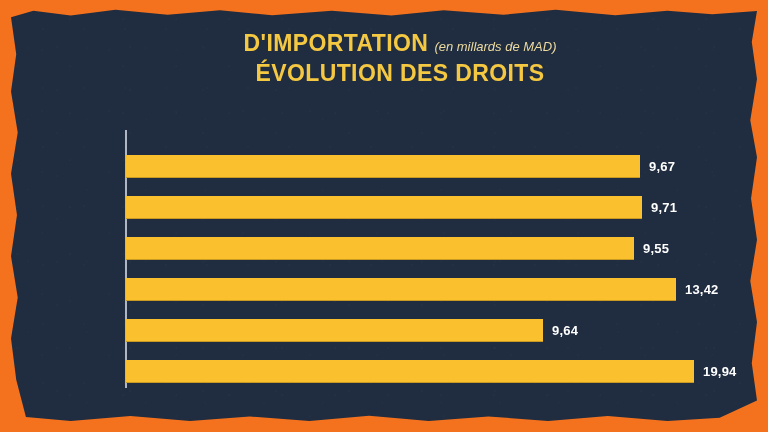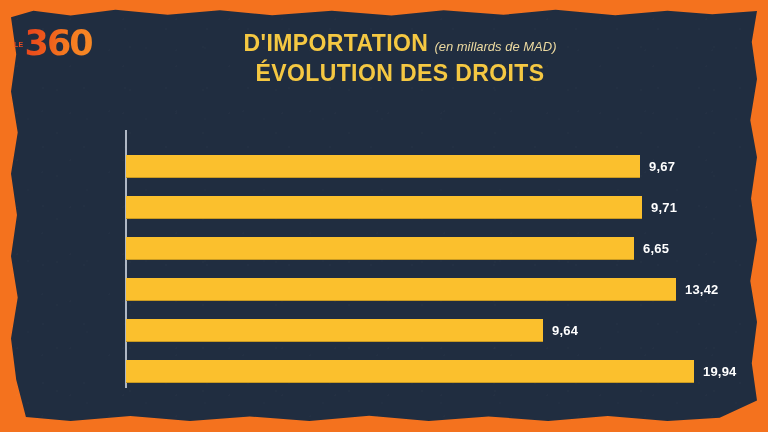--- a/index.html
+++ b/index.html
@@ -123,24 +123,20 @@
   }
 </style>
 </head>
 <body>
 
 <div id="frame"></div>
 <div id="grain"></div>
 
 <div id="stage">
 
-  <div id="logo">
-    <span id="logo-le">LE</span>
-    <span id="logo-360">360</span>
-  </div>
 
   <div id="title-block">
     <div id="title-line-2-wrap">
       <span id="title-line-2">D'IMPORTATION</span><span id="subtitle">(en millards de MAD)</span>
     </div>
     <div id="title-line-1">ÉVOLUTION DES DROITS</div>
   </div>
 
   <div id="chart">
     <div id="axis"></div>
@@ -148,21 +144,21 @@
         <div class="row" style="top: 30px;">
           <div class="bar" style="width: 514px; background: rgb(251, 192, 45);"></div>
           <div class="val-label" style="left: 649px;">9,67</div>
         </div>
         <div class="row" style="top: 71px;">
           <div class="bar" style="width: 516px; background: rgb(251, 192, 45);"></div>
           <div class="val-label" style="left: 651px;">9,71</div>
         </div>
         <div class="row" style="top: 112px;">
           <div class="bar" style="width: 508px; background: rgb(251, 192, 45);"></div>
-          <div class="val-label" style="left: 643px;">6,65</div>
+          <div class="val-label" style="left: 643px;">9,55</div>
         </div>
         <div class="row" style="top: 153px;">
           <div class="bar" style="width: 550px; background: rgb(251, 192, 45);"></div>
           <div class="val-label" style="left: 685px;">13,42</div>
         </div>
         <div class="row" style="top: 194px;">
           <div class="bar" style="width: 417px; background: rgb(251, 192, 45);"></div>
           <div class="val-label" style="left: 552px;">9,64</div>
         </div>
         <div class="row" style="top: 235px;">

